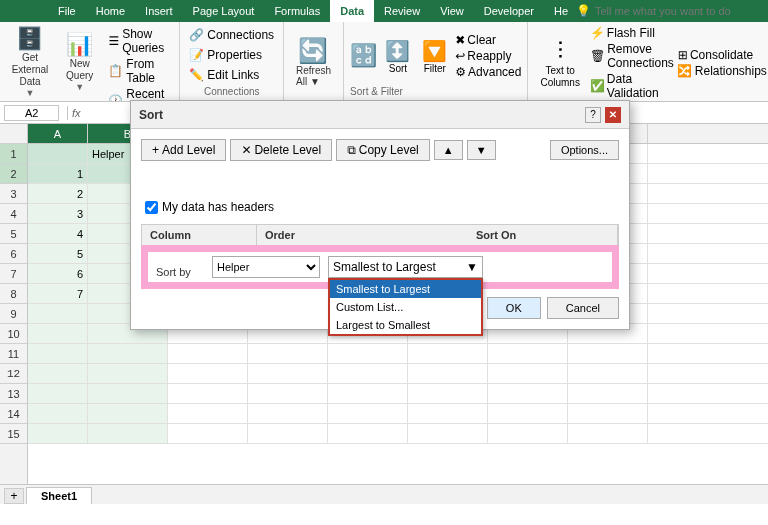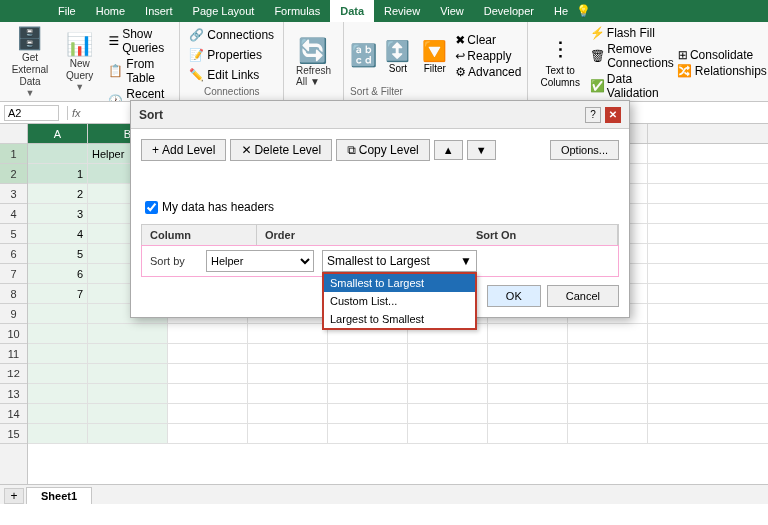--- a/index.html
+++ b/index.html
@@ -33,20 +33,21 @@
         <div class="ribbon-tab" style="padding: 3px 10px; color: white; font-size: 11px; cursor: pointer; height: 22px; display: flex; align-items: center; background: transparent;">Formulas</div>
         <div class="ribbon-tab active" style="padding: 3px 10px; color: rgb(33, 115, 70); font-size: 11px; cursor: pointer; height: 22px; display: flex; align-items: center; background: rgb(255, 255, 255); font-weight: bold;">Data</div>
         <div class="ribbon-tab" style="padding: 3px 10px; color: white; font-size: 11px; cursor: pointer; height: 22px; display: flex; align-items: center; background: transparent;">Review</div>
         <div class="ribbon-tab" style="padding: 3px 10px; color: white; font-size: 11px; cursor: pointer; height: 22px; display: flex; align-items: center; background: transparent;">View</div>
         <div class="ribbon-tab" style="padding: 3px 10px; color: white; font-size: 11px; cursor: pointer; height: 22px; display: flex; align-items: center; background: transparent;">Developer</div>
         <div class="ribbon-tab" style="padding: 3px 10px; color: white; font-size: 11px; cursor: pointer; height: 22px; display: flex; align-items: center; background: transparent;">Help</div>
       </div>
 
     <div style="position:absolute; right:0; top:0; height:22px; background:#217346; display:flex; align-items:center; padding:0 8px; color:white; font-size:11px; gap:4px; min-width:200px;">
       <span style="font-size:12px;">💡</span>
+      <input style="background: transparent; border: none; color: white; font-size: 11px; outline: none; width: 160px;" placeholder="Tell me what you want to do">
     </div>
   </div>
 
   <div style="height:80px; background:#f8f8f8; border-bottom:1px solid #c6c6c6; display:flex; align-items:stretch; overflow:hidden;">
 
     <div style="display:flex; align-items:stretch; padding:2px 4px; border-right:1px solid #d0d0d0;">
       <div style="display:flex; flex-direction:column; align-items:center; justify-content:center; gap:2px;">
         <div style="display:flex;flex-direction:column;align-items:center;padding:2px 6px;cursor:pointer;min-width:52px;">
           <span style="font-size:22px;">🗄️</span>
           <span style="font-size:10px;text-align:center;color:#333;line-height:1.2;">Get External<br>Data</span>
@@ -159,21 +160,21 @@
             <span>🔀</span>
             <span>Relationships</span>
           </div>
         </div>
       </div>
       <div style="font-size:10px;color:#666;">Data Tools</div>
     </div>
   </div>
 
   <div style="height:22px; background:#fff; border-bottom:1px solid #c6c6c6; display:flex; align-items:center; padding:0 4px;">
-    <input value="A2" style="width: 55px; border: 1px solid rgb(198, 198, 198); padding: 1px 3px; font-size: 11px; margin-right: 4px;">
+    <input value="A2" style="width: 55px; border: 1px solid rgb(198, 198, 198); padding: 1px 20px; font-size: 11px; margin-right: 4px;">
     <div style="width:1px; background:#c6c6c6; height:14px; margin:0 4px;"></div>
     <span style="font-size:11px; color:#666; margin-right:4px; font-style:italic;">fx</span>
     <input style="flex: 1 1 0%; border: none; outline: none; font-size: 11px;">
   </div>
 
   <div style="display:flex; height:360px; overflow:hidden;">
 
     <div style="width:28px; flex-shrink:0; background:#f2f2f2; border-right:1px solid #c6c6c6;">
       <div style="height:20px; border-bottom:1px solid #d0d0d0;"></div>
       <div style="height:20px; display:flex; align-items:center; justify-content:center; border-bottom:1px solid #d0d0d0; font-size:11px; color:#333; background:#c4dfc9;">1</div>
@@ -399,21 +400,21 @@
           <span>My data has headers</span>
         </label>
       </div>
 
       <div style="display:flex;background:#f0f0f0;border:1px solid #ccc;border-bottom:none;">
         <div style="width:115px;padding:4px 8px;font-size:11px;font-weight:bold;color:#333;border-right:1px solid #ccc;">Column</div>
         <div style="flex:1;padding:4px 8px;font-size:11px;font-weight:bold;color:#333;">Order</div>
         <div style="width:150px;padding:4px 8px;font-size:11px;font-weight:bold;color:#333;border-right:1px solid #ccc;">Sort On</div>
       </div>
 
-      <div style="display:flex;border:1px solid #f9a8d4;align-items:center;">
+      <div style="display:flex;border:7px solid #f9a8d4;align-items:flex-end;">
         <div style="padding:4px 8px;font-size:11px;color:#333;width:60px;">Sort by</div>
         <select style="width:108px;height:22px;border:1px solid #aaa;font-size:11px;background:white;margin:4px;outline:none;">
           <option>Helper</option>
         </select>
 
         <div style="position:relative;margin:4px;flex:1;">
           <div style="width:155px;height:22px;border:1px solid #aaa;background:white;font-size:11px;display:flex;align-items:center;justify-content:space-between;padding:0 4px;cursor:pointer;">
             <span>Smallest to Largest</span>
             <span>▼</span>
           </div>

